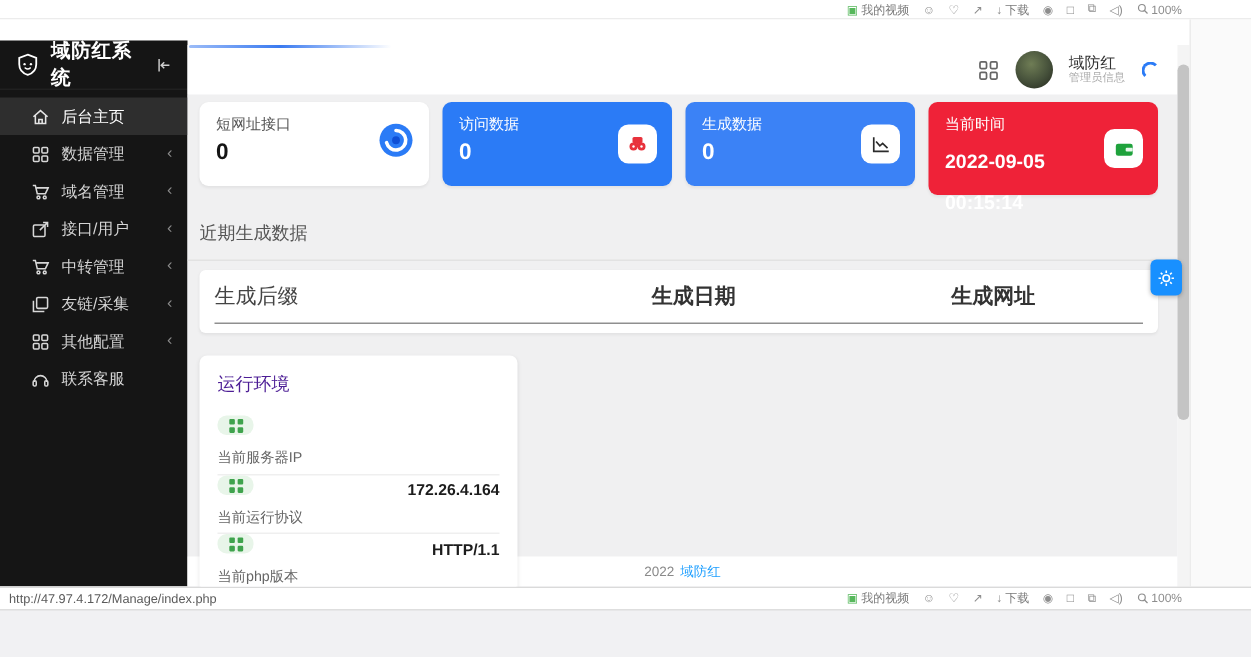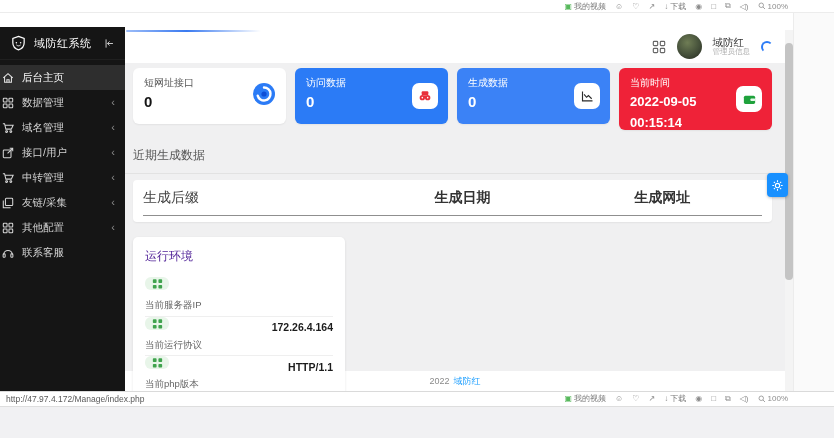--- a/index.html
+++ b/index.html
@@ -25,23 +25,23 @@
 
   
   .page { position:absolute; top:13px; left:0; width:793px; height:378px; background:#fff; }
   .right-gutter { position:absolute; top:13px; left:793px; width:41px; height:378px;
     background:#fafafa; border-left:1px solid #ececec; }
 
   
   .sidebar { position:absolute; top:14px; left:0; width:125px; bottom:0; background:#151515; }
   .logo-row { height:33px; display:flex; align-items:center; gap:7px; padding:0 10px;
     border-bottom:1px solid rgba(255,255,255,.05); }
-  .logo-title { flex:1; font-size:11px; font-weight:normal; color:#fff; letter-spacing:.5px; }
+  .logo-title { flex:1; font-size:13px; font-weight:bold; color:#fff; letter-spacing:.5px; }
   .menu { margin-top:5px; }
-  .menu-item { height:25px; display:flex; align-items:center; gap:8px; padding:0 10px 0 2px;
+  .menu-item { height:25px; display:flex; align-items:center; gap:8px; padding:0 10px 0 21px;
     font-size:10.5px; color:#d5d5d5; cursor:pointer; }
   .menu-item.active { background:#2e2e2e; color:#fff; }
   .menu-item .chev { margin-left:auto; color:#8b8b8b; font-size:11px; line-height:1; }
   .mi-icon { display:inline-flex; width:12px; }
 
   
   .app-header { position:absolute; left:125px; top:17px; width:660px; height:33px; background:#fff; }
   .loading-line { position:absolute; left:1px; top:0; height:2px; width:135px; border-radius:1px;
     background:linear-gradient(to right,#9cbcf8,#3a7af0 45%,rgba(58,122,240,0)); }
   .header-right { position:absolute; right:12px; top:0; height:100%;
@@ -62,21 +62,21 @@
   .cards-row { display:flex; gap:9px; align-items:flex-start; }
   .stat-card { flex:1; position:relative; height:56px; border-radius:6px; padding:8px 11px;
     background:#fff; box-shadow:0 1px 2px rgba(0,0,0,.06); }
   .stat-card .lbl { font-size:10px; }
   .stat-card .val { font-size:15px; font-weight:bold; margin-top:3px; }
   .stat-card .ic { position:absolute; right:10px; top:50%; transform:translateY(-50%); }
   .card-white .lbl { color:#555; } .card-white .val { color:#141414; }
   .card-blue  { background:#2b7bf6; color:#fff; }
   .card-green { background:#3b82f6; color:#fff; }
   .card-red   { background:#ef2238; color:#fff; height:62px; }
-  .card-red .val { font-size:13px; line-height:1.3; margin-top:4px; }
+  .card-red .val { font-size:13px; line-height:1.3; margin-top:10px; }
   .white-sq { width:26px; height:26px; background:#fff; border-radius:7px;
     display:flex; align-items:center; justify-content:center; }
 
   .section-label { margin-top:17px; font-size:12px; color:#555; }
   .section-divider { margin:9px -13px 0 -8px; border-top:1px solid #e2e2e2; }
 
   .table-card { margin-top:6px; height:42px; background:#fff; border-radius:4px;
     padding:0 10px; box-shadow:0 1px 2px rgba(0,0,0,.06); }
   .table-head { display:grid; grid-template-columns:1.1fr 1fr 1fr; align-items:center;
     height:35px; font-size:14px; color:#333; }

